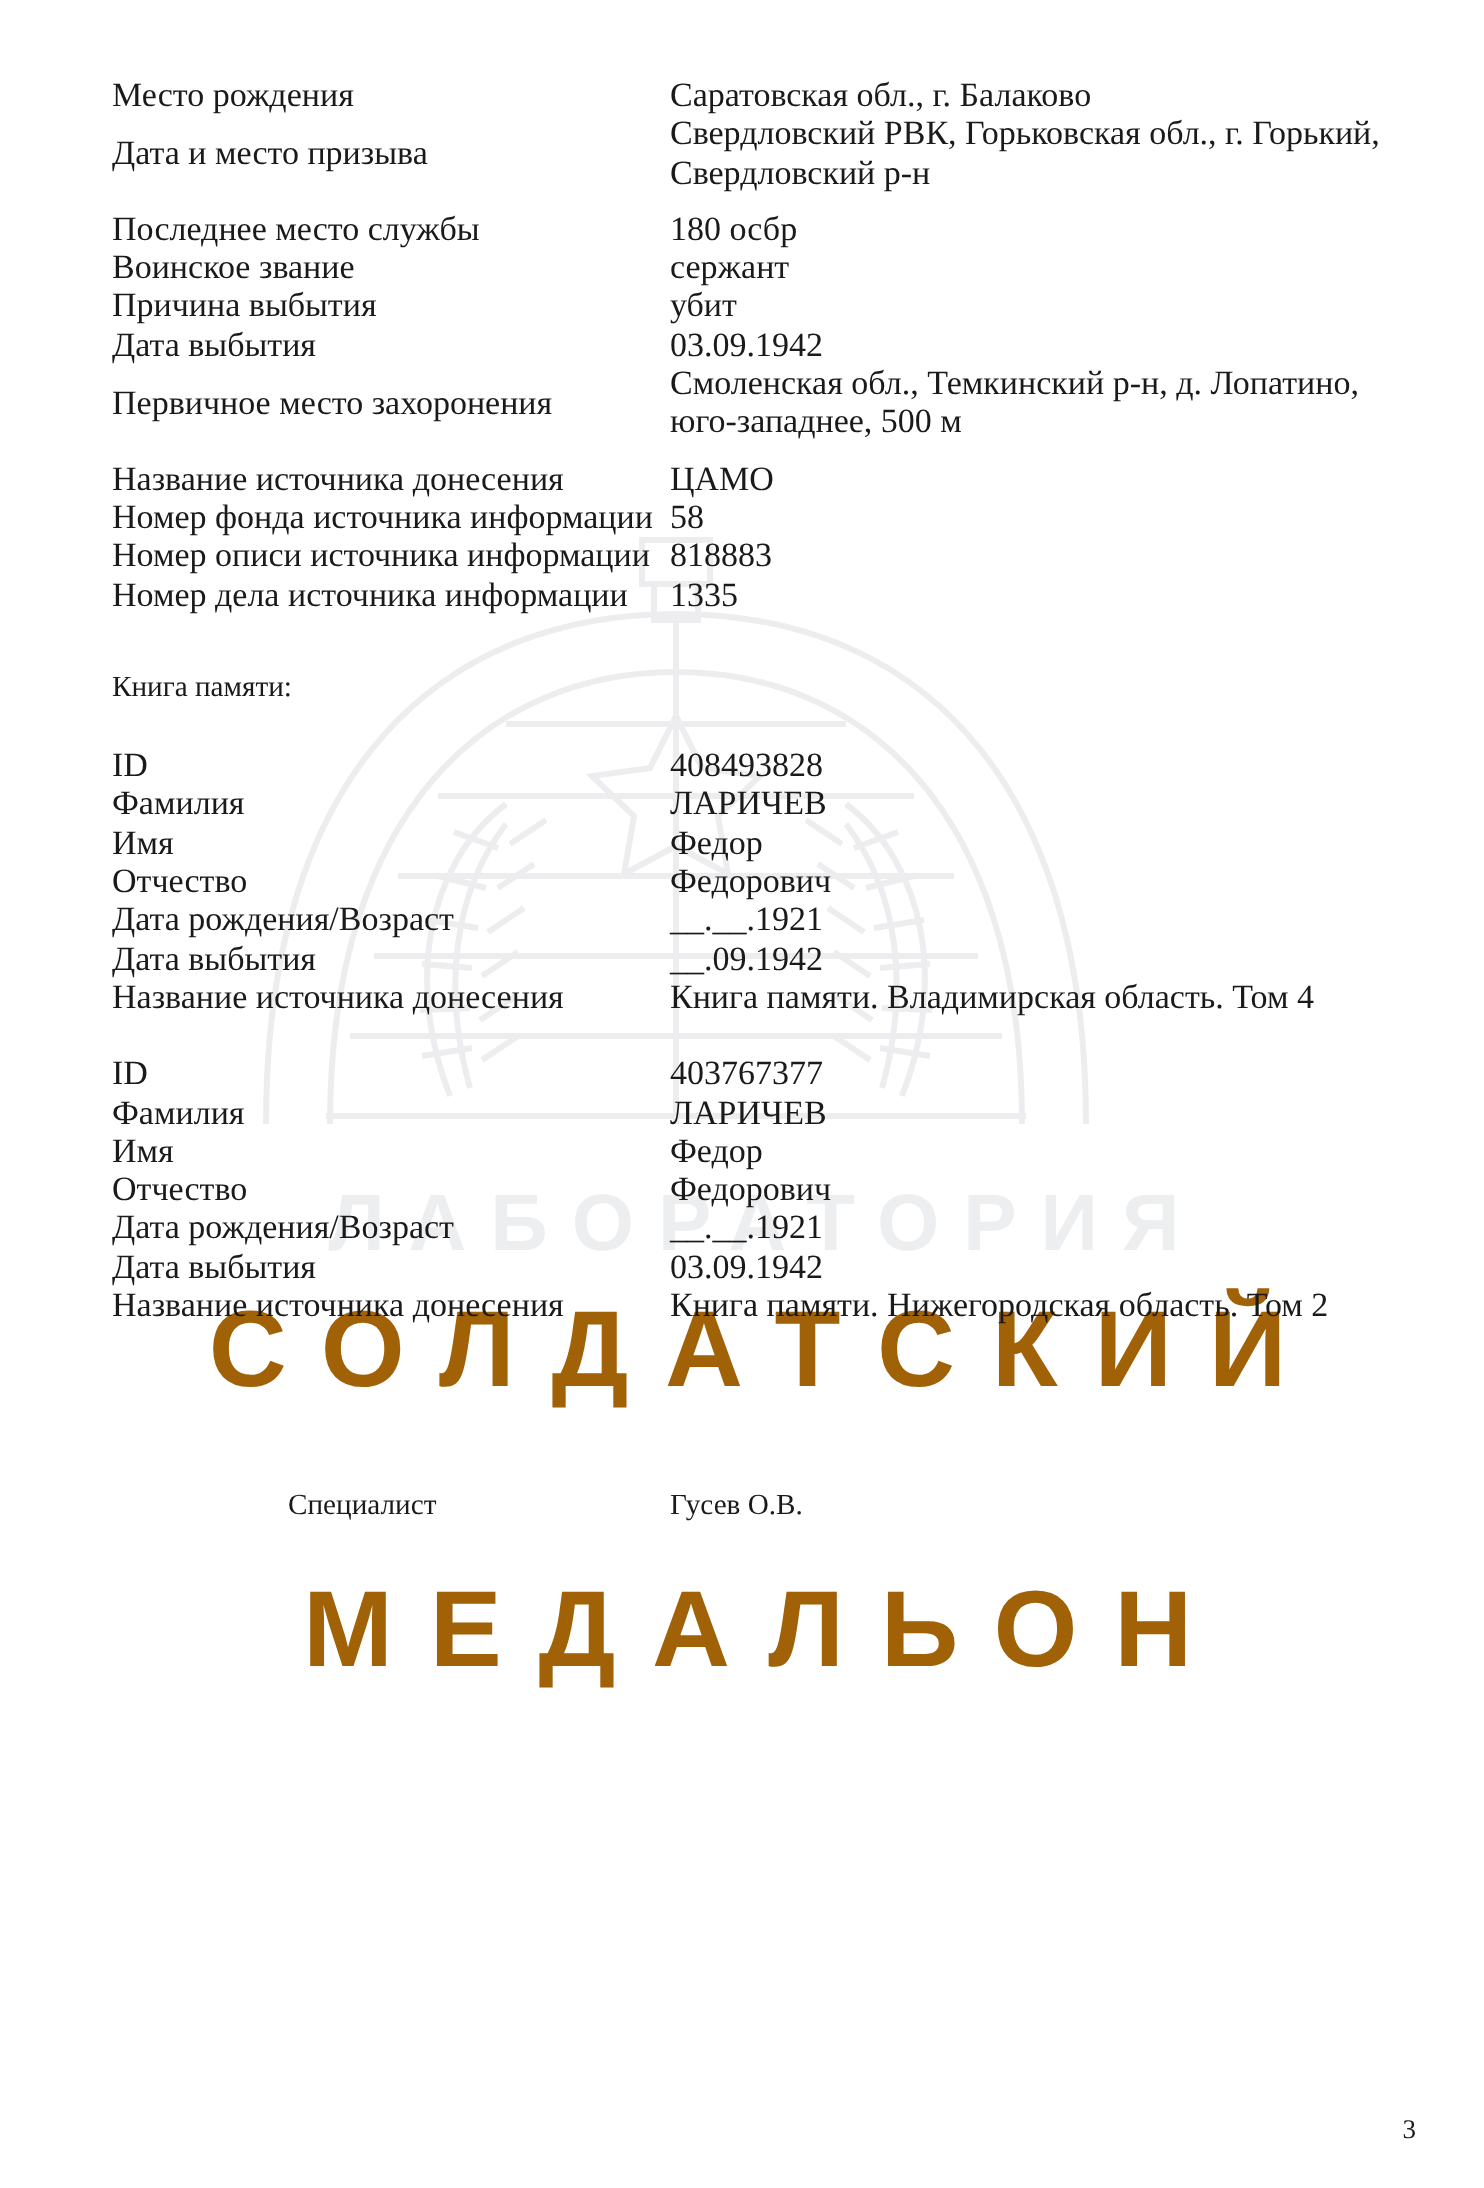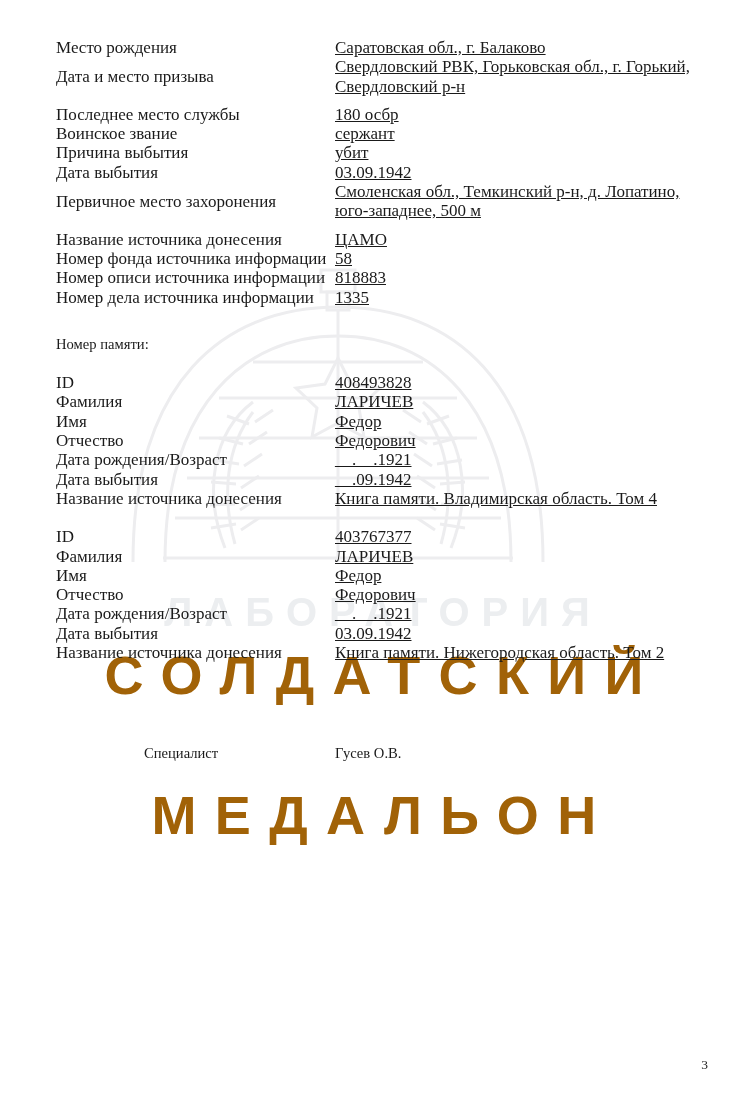--- a/index.html
+++ b/index.html
@@ -69,21 +69,20 @@
     font-size: 17px;
     line-height: 19.3px;
   }
   .row .label {
     width: 279px;
     flex: 0 0 279px;
     padding-right: 6px;
   }
   .row .value {
     flex: 1 1 auto;
-    text-decoration: underline;
   }
   .gap-sm { height: 9px; }
   .gap-md { height: 19px; }
   .gap-lg { height: 28px; }
 
   .block-title {
     font-size: 14.6px;
     line-height: 19.3px;
   }
 
@@ -202,21 +201,21 @@
       <div class="label">Номер описи источника информации</div>
       <div class="value">818883</div>
     </div>
     <div class="row">
       <div class="label">Номер дела источника информации</div>
       <div class="value">1335</div>
     </div>
 
     <div class="gap-lg"></div>
 
-    <div class="block-title">Номер памяти:</div>
+    <div class="block-title">Книга памяти:</div>
 
     <div class="gap-md"></div>
 
     <div class="row">
       <div class="label">ID</div>
       <div class="value">408493828</div>
     </div>
     <div class="row">
       <div class="label">Фамилия</div>
       <div class="value">ЛАРИЧЕВ</div>

